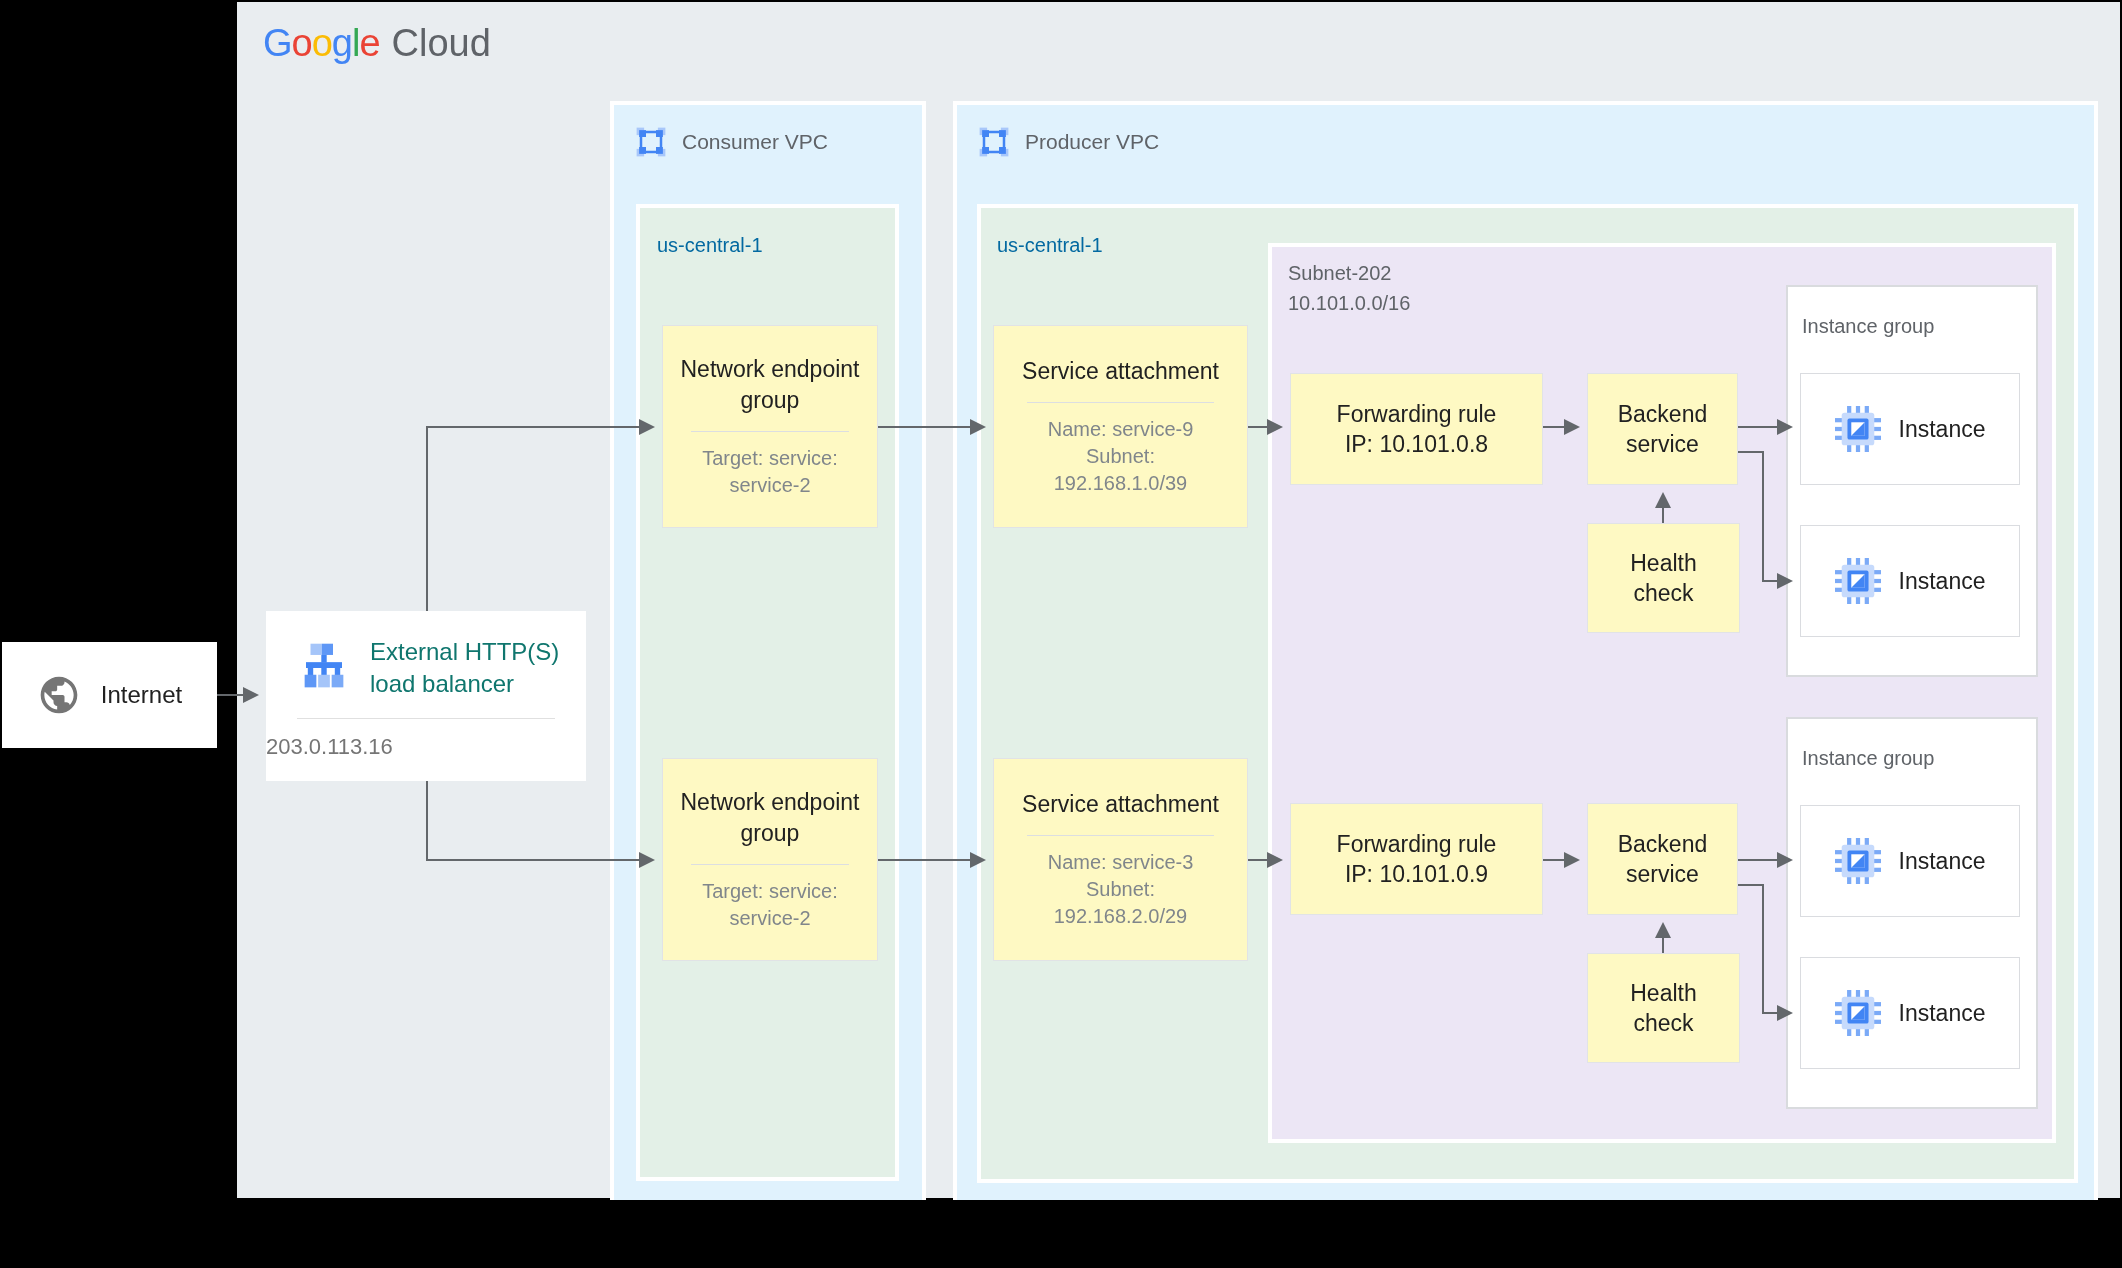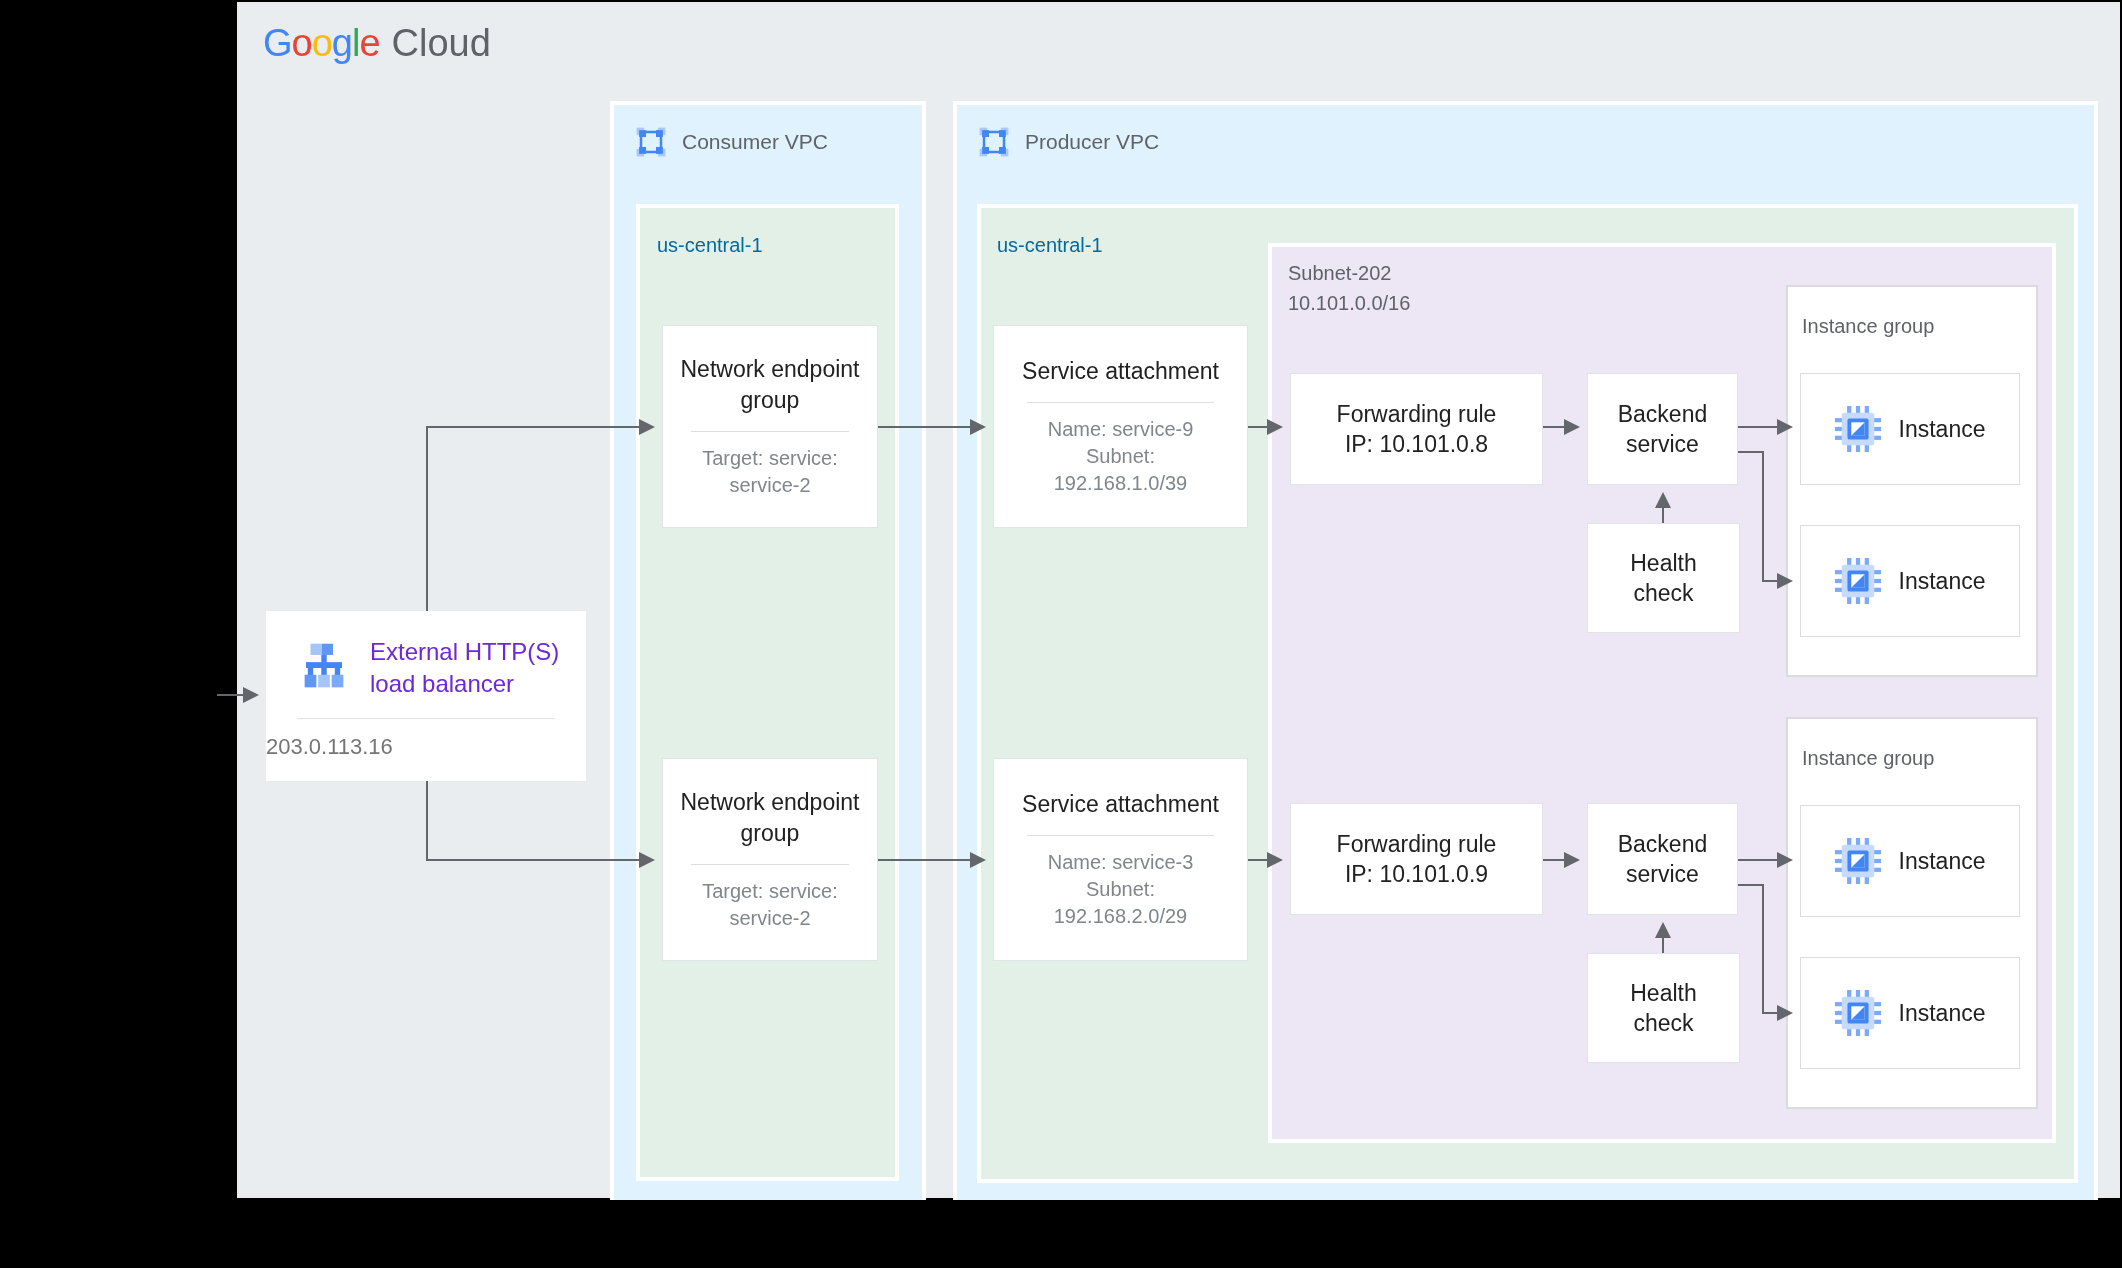--- a/index.html
+++ b/index.html
@@ -17,39 +17,39 @@
   .vpc-header { position:absolute; left:22px; top:22px; display:flex; align-items:center; gap:16px;justify-content:center; }
   .vpc-header .lbl { font-size:21px; color:#5f6368; }
 
   .region { position:absolute; background:#e3f0e7; border:4px solid #fff; }
   .region-label { position:absolute; font-size:20px; color:#0369a1; }
 
   .subnet { position:absolute; left:1268px; top:243px; width:788px; height:900px;
             background:#ece6f5; border:4px solid #fff; }
   .subnet-label { position:absolute; left:1288px; top:258px; font-size:20px; color:#5f6368; line-height:1.5; }
 
-  .node { position:absolute; background:#ffffff; border:1px solid #e1e3e6;
+  .node { position:absolute; background:#fef9c3; border:1px solid #e1e3e6;
           display:flex; flex-direction:column; align-items:center; justify-content:center;
           text-align:center; color:#212121; font-size:23px; line-height:1.32; }
   .node .divider { width:74%; border-top:1px solid #dcdee1; margin:16px 0 13px 0; }
   .node .detail { font-size:20px; color:#80868b; line-height:1.35; }
 
   .ig-card { position:absolute; width:252px; height:392px; background:#fff; border:2px solid #d9dbde; }
   .ig-label { position:absolute; left:14px; top:28px; font-size:20px; color:#5f6368; }
   .inst { position:absolute; background:#fff; border:1px solid #dadce0; display:flex;
           flex-direction:row; align-items:center; justify-content:center; gap:18px;
           font-size:23px; color:#212121; }
 
   .internet { position:absolute; left:2px; top:642px; width:215px; height:106px; background:#fff;
               display:flex; align-items:center; justify-content:center; gap:20px;
               font-size:24px; color:#212121; }
 
   .lb { position:absolute; left:266px; top:611px; width:320px; height:170px; background:#fff; }
   .lb-top { display:flex; align-items:center; gap:18px; padding:25px 0 0 30px; }
-  .lb-title { font-size:24px; color:#6d28d9; line-height:1.35; }
+  .lb-title { font-size:24px; color:#0f766e; line-height:1.35; }
   .lb-divider { width:258px; border-top:1px solid #e0e0e0; margin:17px auto 0 auto; }
   .lb-ip { text-align:left; margin-top:15px; font-size:22px; color:#757575; }
 
   svg.arrows { position:absolute; left:0; top:0; pointer-events:none; }
   .icon { flex:none; display:block; }
 </style>
 </head>
 <body>
 
 <div class="canvas">
@@ -130,20 +130,26 @@
       <path d="M1543,860 H1577" marker-end="url(#ah)"></path>
       <path d="M1738,427 H1790" marker-end="url(#ah)"></path>
       <path d="M1738,452 H1763 V581 H1790" marker-end="url(#ah)"></path>
       <path d="M1663,523 V495" marker-end="url(#ah)"></path>
       <path d="M1738,860 H1790" marker-end="url(#ah)"></path>
       <path d="M1738,885 H1763 V1013 H1790" marker-end="url(#ah)"></path>
       <path d="M1663,953 V925" marker-end="url(#ah)"></path>
     </g>
   </svg>
 
+  <div class="internet">
+    <svg class="icon" width="44" height="44" viewBox="0 0 24 24">
+      <path fill="#757575" d="M12 2C6.48 2 2 6.48 2 12s4.48 10 10 10 10-4.48 10-10S17.52 2 12 2zm-1 17.93c-3.95-.49-7-3.85-7-7.93 0-.62.08-1.21.21-1.79L9 15v1c0 1.1.9 2 2 2v1.93zm6.9-2.54c-.26-.81-1-1.39-1.9-1.39h-1v-3c0-.55-.45-1-1-1H8v-2h2c.55 0 1-.45 1-1V7h2c1.1 0 2-.9 2-2v-.41c2.93 1.19 5 4.06 5 7.41 0 2.08-.8 3.97-2.1 5.39z"></path>
+    </svg>
+    <span>Internet</span>
+  </div>
 
   <div class="lb">
     <div class="lb-top">
       <svg class="icon" width="56" height="54" viewBox="0 0 24 24">
         <rect x="6" y="1.2" width="5" height="5" fill="#a5c5f9"></rect>
         <rect x="11" y="1.2" width="5" height="5" fill="#5e97f6"></rect>
         <rect x="10.8" y="6.2" width="2.4" height="3.4" fill="#4285f4"></rect>
         <rect x="4" y="9.4" width="16" height="2.6" fill="#4285f4"></rect>
         <rect x="4.8" y="12" width="2.4" height="3.2" fill="#4285f4"></rect>
         <rect x="10.8" y="12" width="2.4" height="3.2" fill="#4285f4"></rect>

